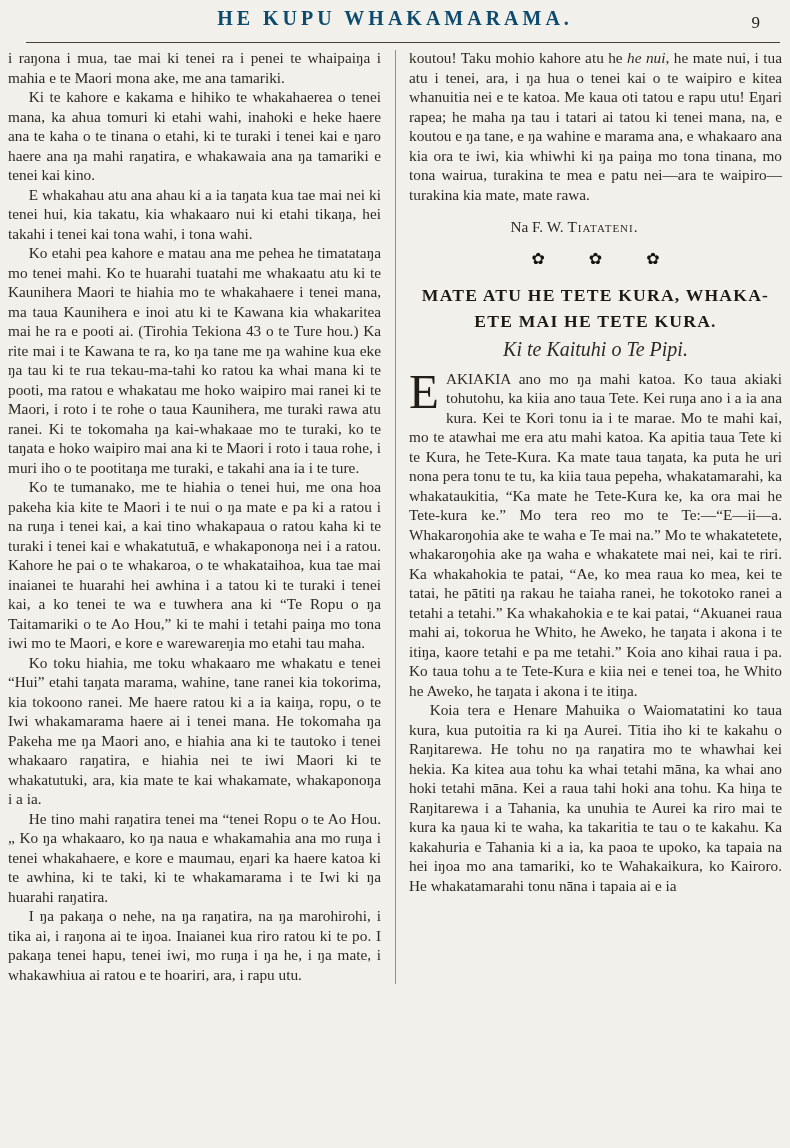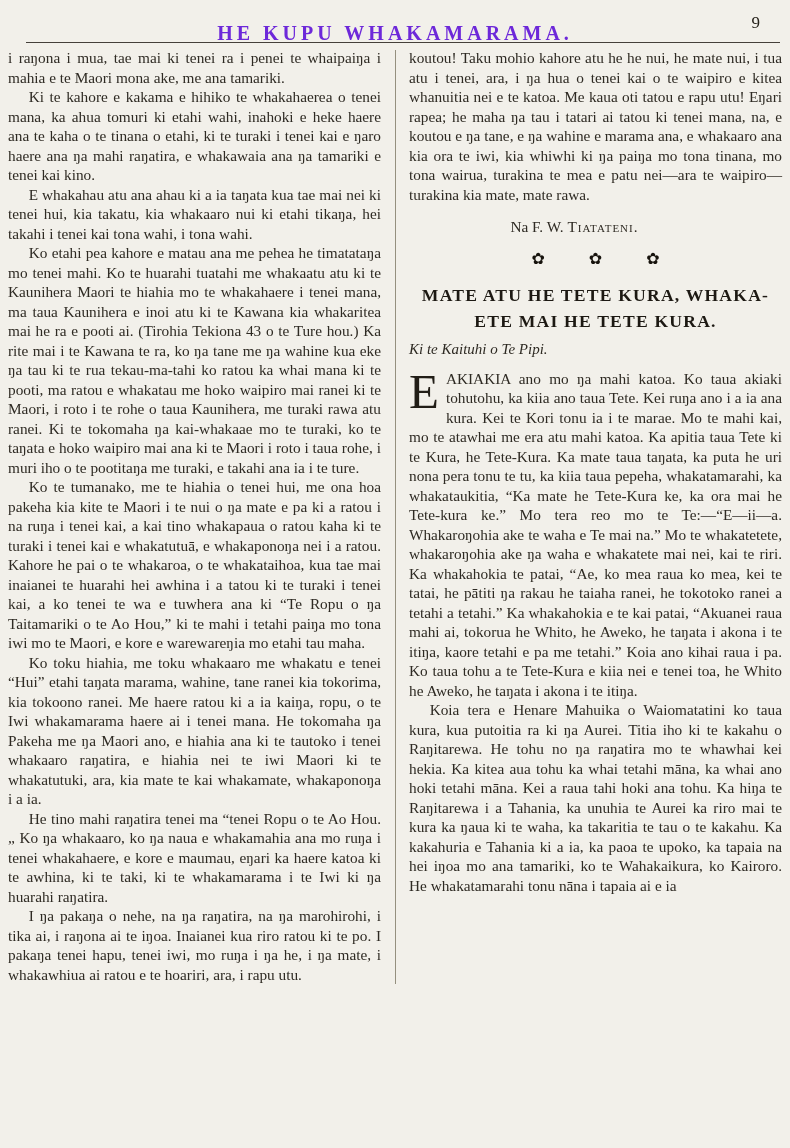--- a/index.html
+++ b/index.html
@@ -6,54 +6,54 @@
   body{
     width:790px;height:1148px;overflow:hidden;
     background:#f2f0ea;
     color:#2e2a23;
     font-family:"Liberation Serif","DejaVu Serif",serif;
   }
   .page{width:790px;height:1148px;position:relative;}
   .header{position:relative;height:40px;}
   .masthead{
     text-align:center;font-size:20px;font-weight:600;
-    letter-spacing:4px;padding-top:22px;color:#6d28d9;
+    letter-spacing:4px;padding-top:7px;color:#0c4a6e;
   }
   .pagenum{
     position:absolute;right:30px;top:13px;font-size:17px;color:#26221b;
   }
   .header-rule{
     border:0;border-top:1.7px solid #45403a;
     margin:2px 10px 0 26px;height:0;
   }
   .cols{display:flex;padding:5px 8px 0 8px;gap:8px;}
   .col{
     width:377px;
     text-align:justify;
     font-size:15.3px;line-height:19.5px;
     hyphens:auto;
   }
   .col-divider{width:1px;background:#95907f;margin:2px 5px 0 6px;}
   p.para{margin:0;}
   p.para.indent{text-indent:1.35em;}
-  .ital{}
+  .ital{font-style:italic;}
   .smallcaps{font-variant:small-caps;letter-spacing:1px;}
   .signature{margin:13px 0 4px;text-align:center;padding-right:42px;}
   .ornament-row{
     display:flex;justify-content:center;gap:44px;
     margin:12px 0 4px;font-size:16px;color:#17130d;
     font-family:"DejaVu Sans",sans-serif;
   }
   h2.article-heading{
     margin:14px 4px 6px;text-align:center;
     font-size:17.6px;font-weight:700;letter-spacing:1.2px;
     line-height:26px;color:#1d1913;font-family:Liberation Serif, serif;
   }
   .article-subheading{
-    font-style:italic;font-size:15px;margin:2px 0 9px;
+    text-align:center;font-style:italic;font-size:20px;margin:2px 0 9px;
   }
   .dropcap{
     float:left;font-size:49px;line-height:39px;
     padding:3px 7px 0 0;color:#221e17;
   }
 </style>
 </head>
 <body>
 
 <div class="page">

